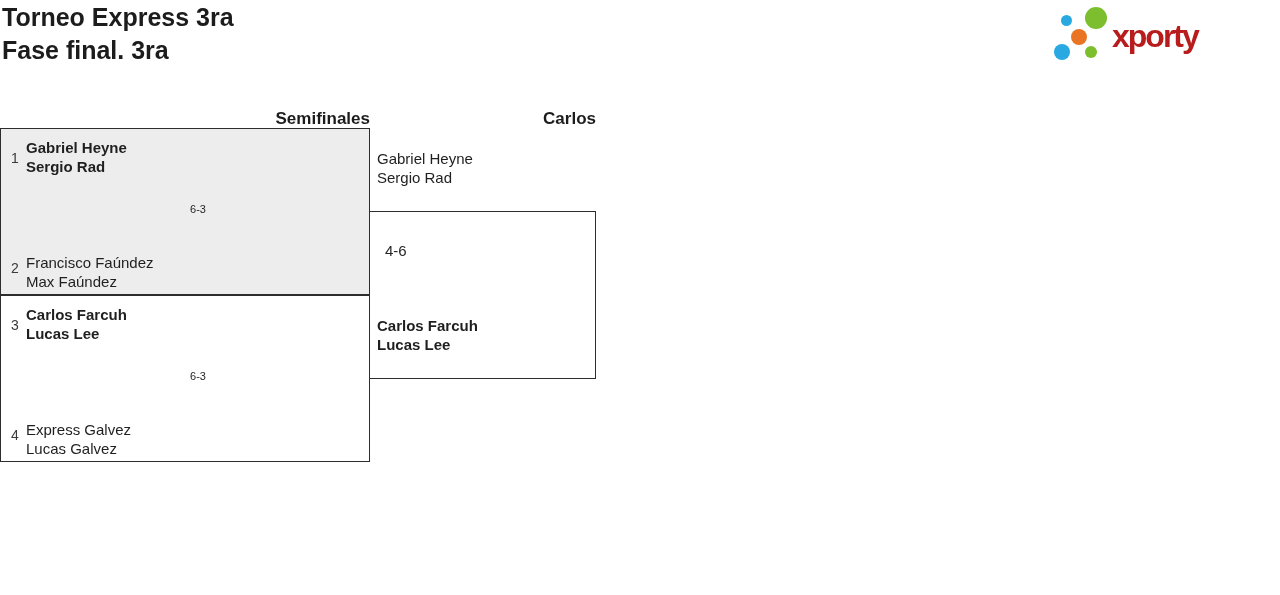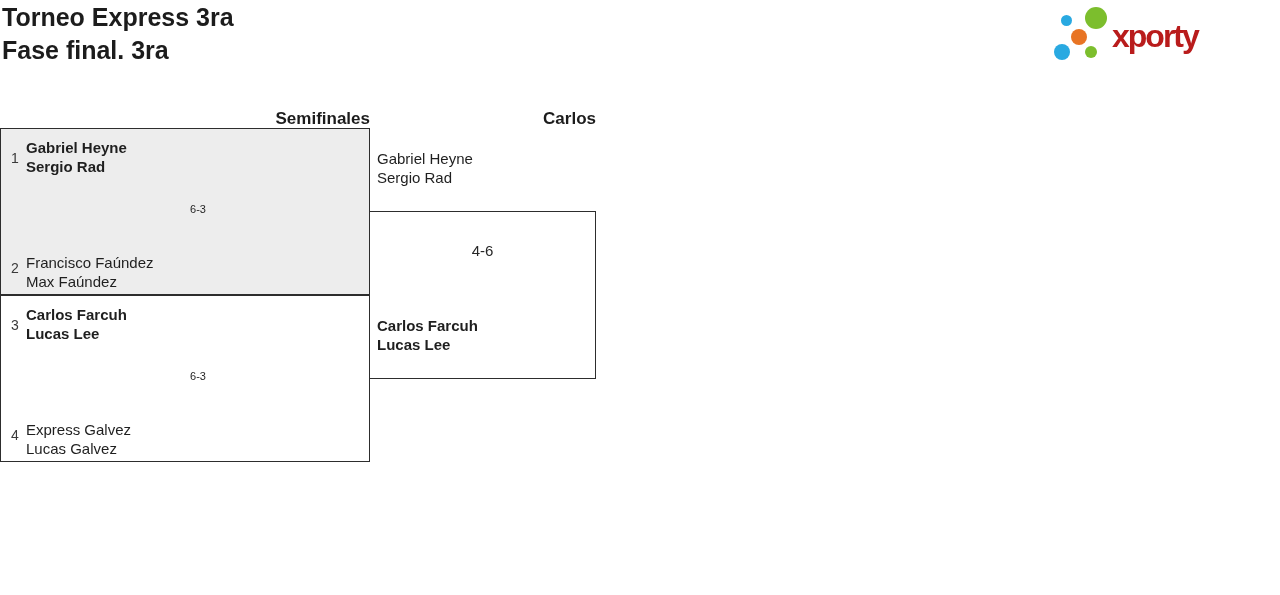--- a/index.html
+++ b/index.html
@@ -67,21 +67,21 @@
   .winner { font-weight: 700; }
 
   .score {
     position: absolute; left: 0; top: 74px; width: 100%;
     text-align: center; font-size: 11px; color: #262626; margin-left: 13px;
   }
 
   
   .final-slot { position: absolute; left: 369px; top: 128px; width: 227px; height: 334px; }
   .final-team1 { position: absolute; left: 8px; top: 21px; font-size: 15px; line-height: 19px; font-weight: 400; }
-  .final-score { position: absolute; left: 0; top: 114px; width: 100%; text-align: center; font-size: 15px; color: #262626; }
+  .final-score { position: absolute; left: 0; top: 114px; width: 100%; text-align: left; font-size: 15px; color: #262626; padding-left: 16px; }
   .final-team2 { position: absolute; left: 8px; top: 188px; font-size: 15px; line-height: 19px; font-weight: 700; }
 </style>
 </head>
 <body>
 
 <div class="page-title">
   <div>Torneo Express 3ra</div>
   <div>Fase final. 3ra</div>
 </div>
 

